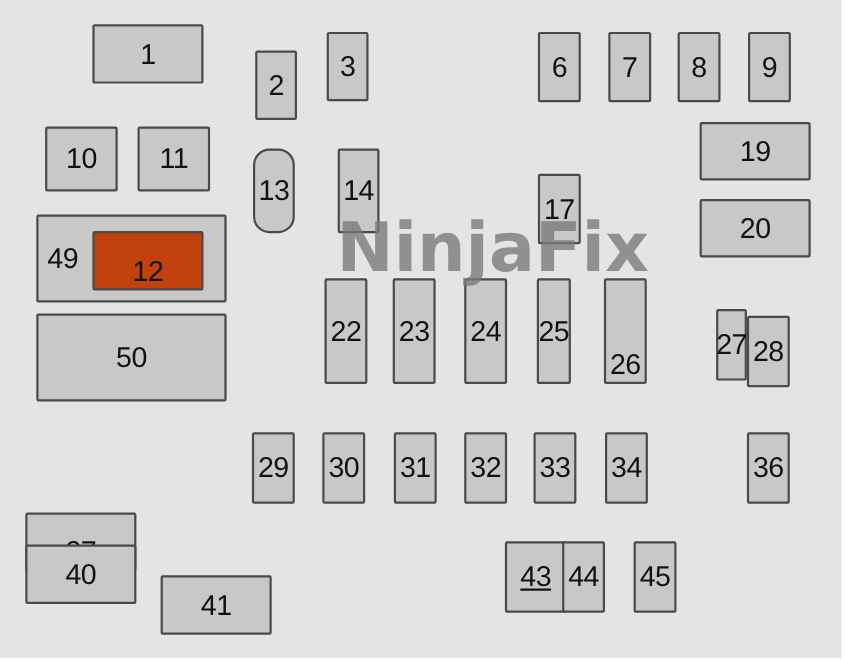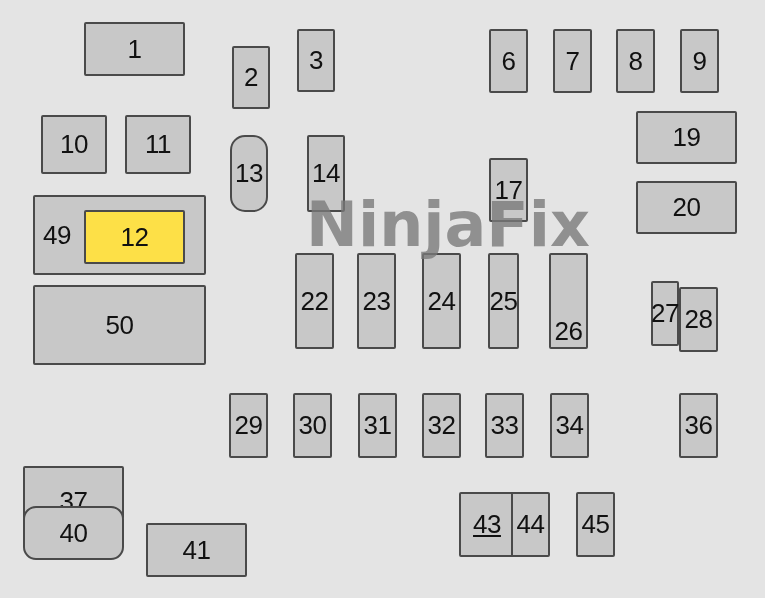--- a/index.html
+++ b/index.html
@@ -18,21 +18,21 @@
     box-sizing: border-box;
     background: #c8c8c8;
     border: 2px solid #4a4a4a;
     border-radius: 2px;
     display: flex; align-items: center; justify-content: center;
     color: #111;
     font-size: 26px;
     letter-spacing: -0.5px;
     cursor: pointer;
   }
-  .fuse.inner { background: #fde047; }
+  .fuse.inner { background: #c2410c; align-items: flex-end; }
   .fuse .lbl { pointer-events: none; }
   .fuse.relay-49 { justify-content: flex-start; padding-left: 8px; }
   #watermark {
     position: absolute; left: 306px; top: 188px;
     font-family: "DejaVu Sans", sans-serif;
     font-weight: bold; font-size: 62px;
     color: rgba(120,120,120,0.78);
     letter-spacing: 0px;
     pointer-events: none;
     white-space: nowrap;
@@ -132,21 +132,21 @@
       </div>
       <div class="fuse" style="left: 550px; top: 393px; width: 39px; height: 65px;">
         <span class="lbl">34</span>
       </div>
       <div class="fuse" style="left: 679px; top: 393px; width: 39px; height: 65px;">
         <span class="lbl">36</span>
       </div>
       <div class="fuse" style="left: 23px; top: 466px; width: 101px; height: 53px; align-items: flex-end;">
         <span class="lbl">37</span>
       </div>
-      <div class="fuse" style="left: 23px; top: 506px; width: 101px; height: 54px; border-radius: 13px;">
+      <div class="fuse" style="left: 23px; top: 495px; width: 101px; height: 54px;">
         <span class="lbl">40</span>
       </div>
       <div class="fuse" style="left: 146px; top: 523px; width: 101px; height: 54px;">
         <span class="lbl">41</span>
       </div>
       <div class="fuse" style="left: 459px; top: 492px; width: 56px; height: 65px; text-decoration: underline;">
         <span class="lbl">43</span>
       </div>
       <div class="fuse" style="left: 511px; top: 492px; width: 39px; height: 65px;">
         <span class="lbl">44</span>

